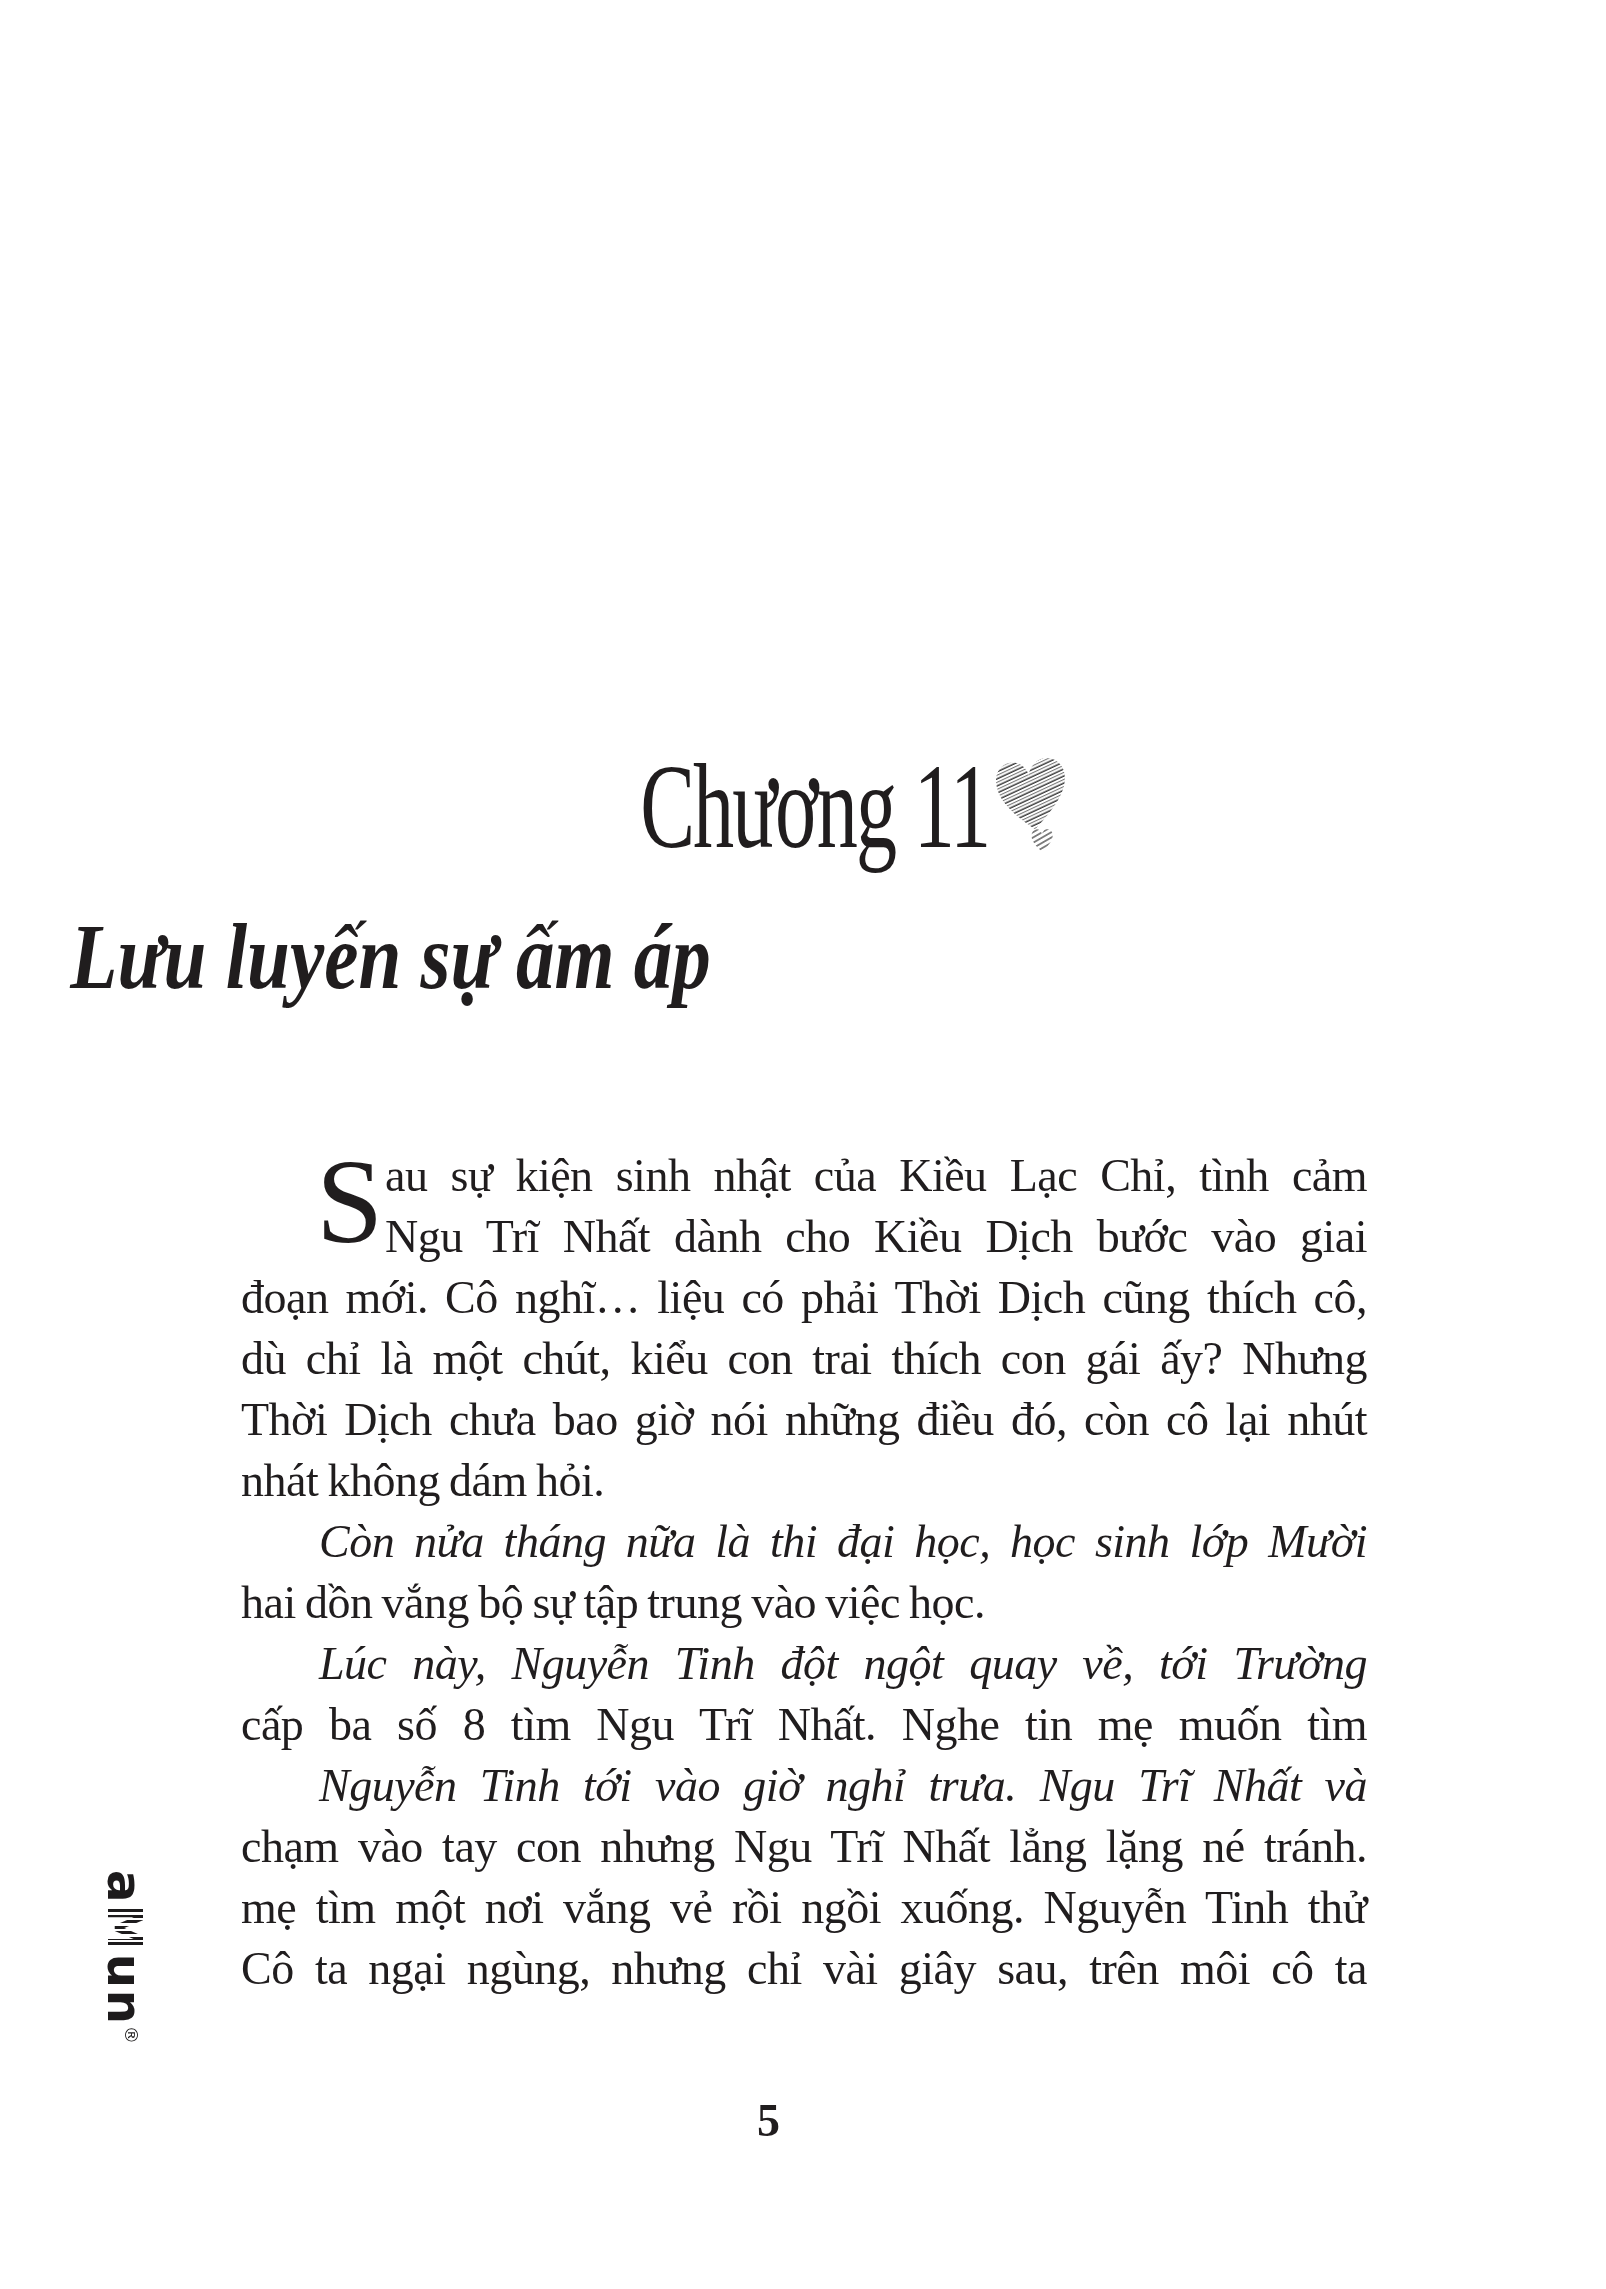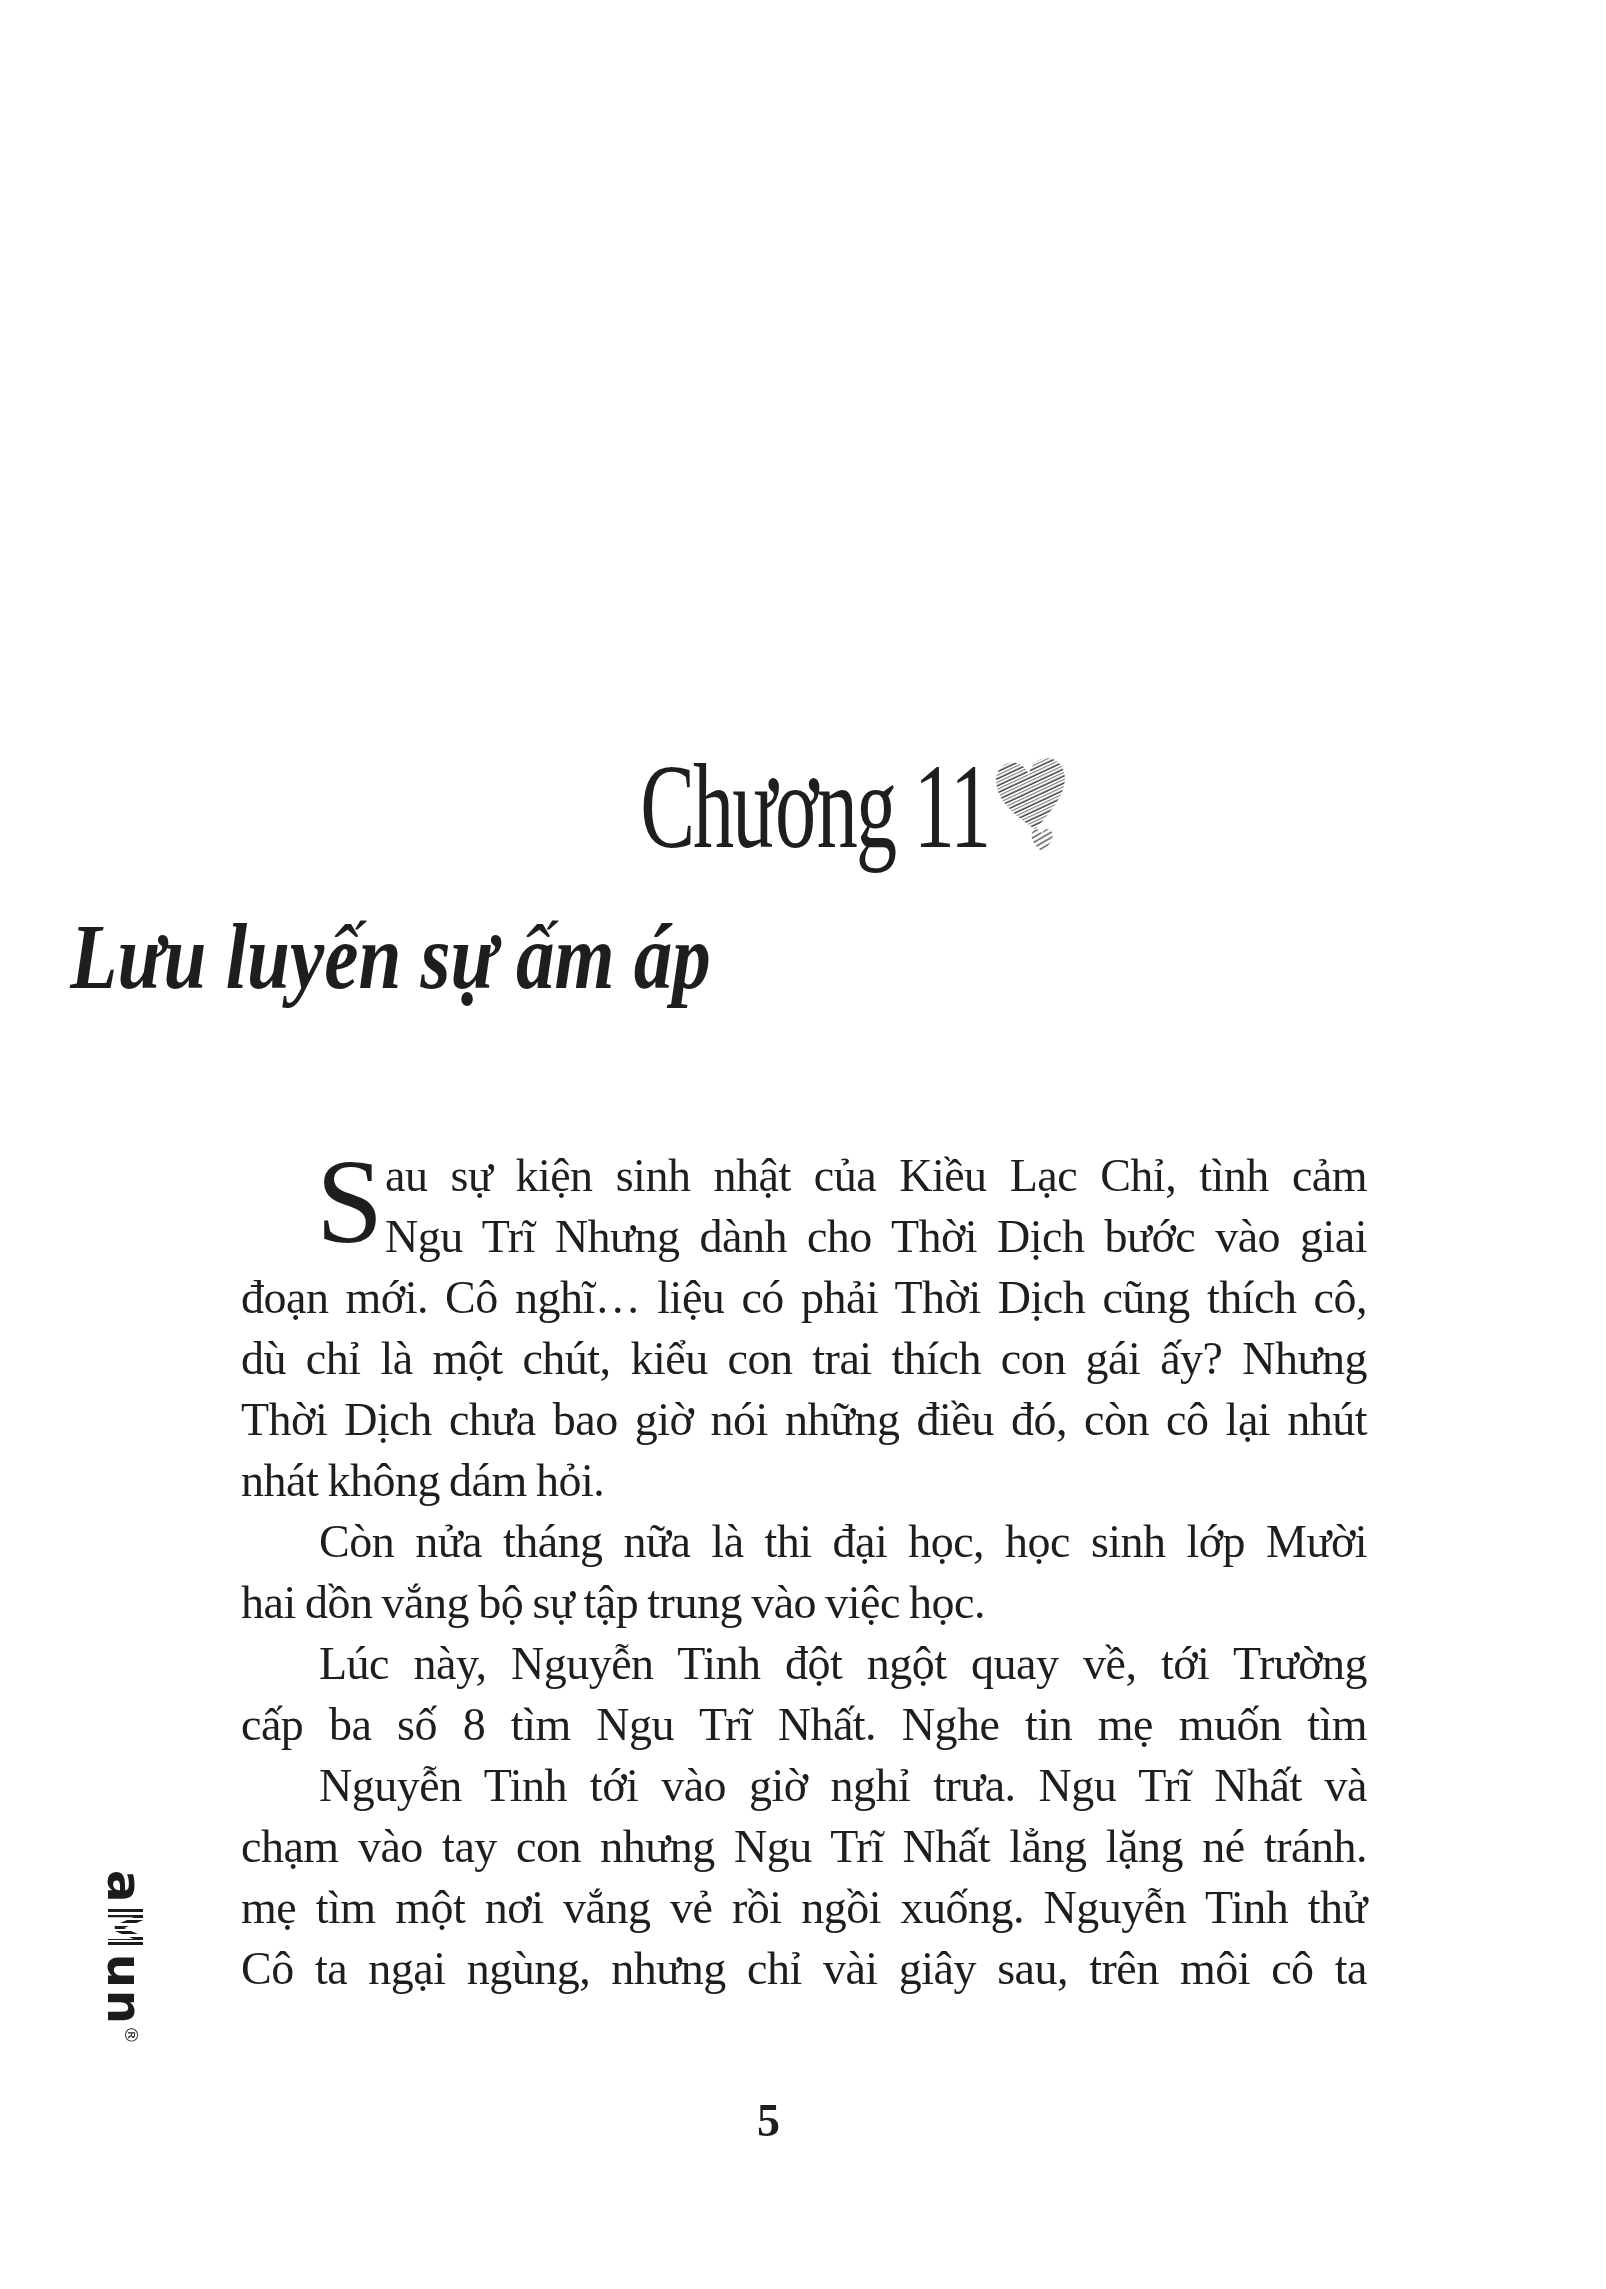--- a/index.html
+++ b/index.html
@@ -65,21 +65,21 @@
   .line {
     height: 61px;
     text-align: justify;
     text-align-last: justify;
     box-sizing: border-box;
     white-space: nowrap;
     overflow: visible;
   }
   .line.par-end { text-align-last: left; }
   .line.dropcap-pad { padding-left: 144px; }
-  .line.indent { padding-left: 78px; }
+  .line.indent { padding-left: 78px; font-style: italic; }
   .drop-cap {
     position: absolute;
     left: 75px; top: -3.7px;
     font-size: 121px;
     line-height: 1;
     font-weight: 400;
   }
 
   
   .page-number {
@@ -157,21 +157,21 @@
   </div>
 
   <div class="chapter-title">
     <span class="squeeze">Lưu luyến sự ấm áp</span>
   </div>
 
   <div class="body-text">
     <span class="drop-cap">S</span>
 
     <div class="line dropcap-pad">au sự kiện sinh nhật của Kiều Lạc Chỉ, tình cảm</div>
-    <div class="line dropcap-pad">Ngu Trĩ Nhưng dành cho Thời Dịch bước vào giai</div>
+    <div class="line dropcap-pad">Ngu Trĩ Nhất dành cho Kiều Dịch bước vào giai</div>
     <div class="line">đoạn mới. Cô nghĩ… liệu có phải Thời Dịch cũng thích cô,</div>
     <div class="line">dù chỉ là một chút, kiểu con trai thích con gái ấy? Nhưng</div>
     <div class="line">Thời Dịch chưa bao giờ nói những điều đó, còn cô lại nhút</div>
     <div class="line par-end">nhát không dám hỏi.</div>
 
     <div class="line indent">Còn nửa tháng nữa là thi đại học, học sinh lớp Mười</div>
     <div class="line par-end">hai dồn vắng bộ sự tập trung vào việc học.</div>
 
     <div class="line indent">Lúc này, Nguyễn Tinh đột ngột quay về, tới Trường</div>
     <div class="line">cấp ba số 8 tìm Ngu Trĩ Nhất. Nghe tin mẹ muốn tìm</div>

